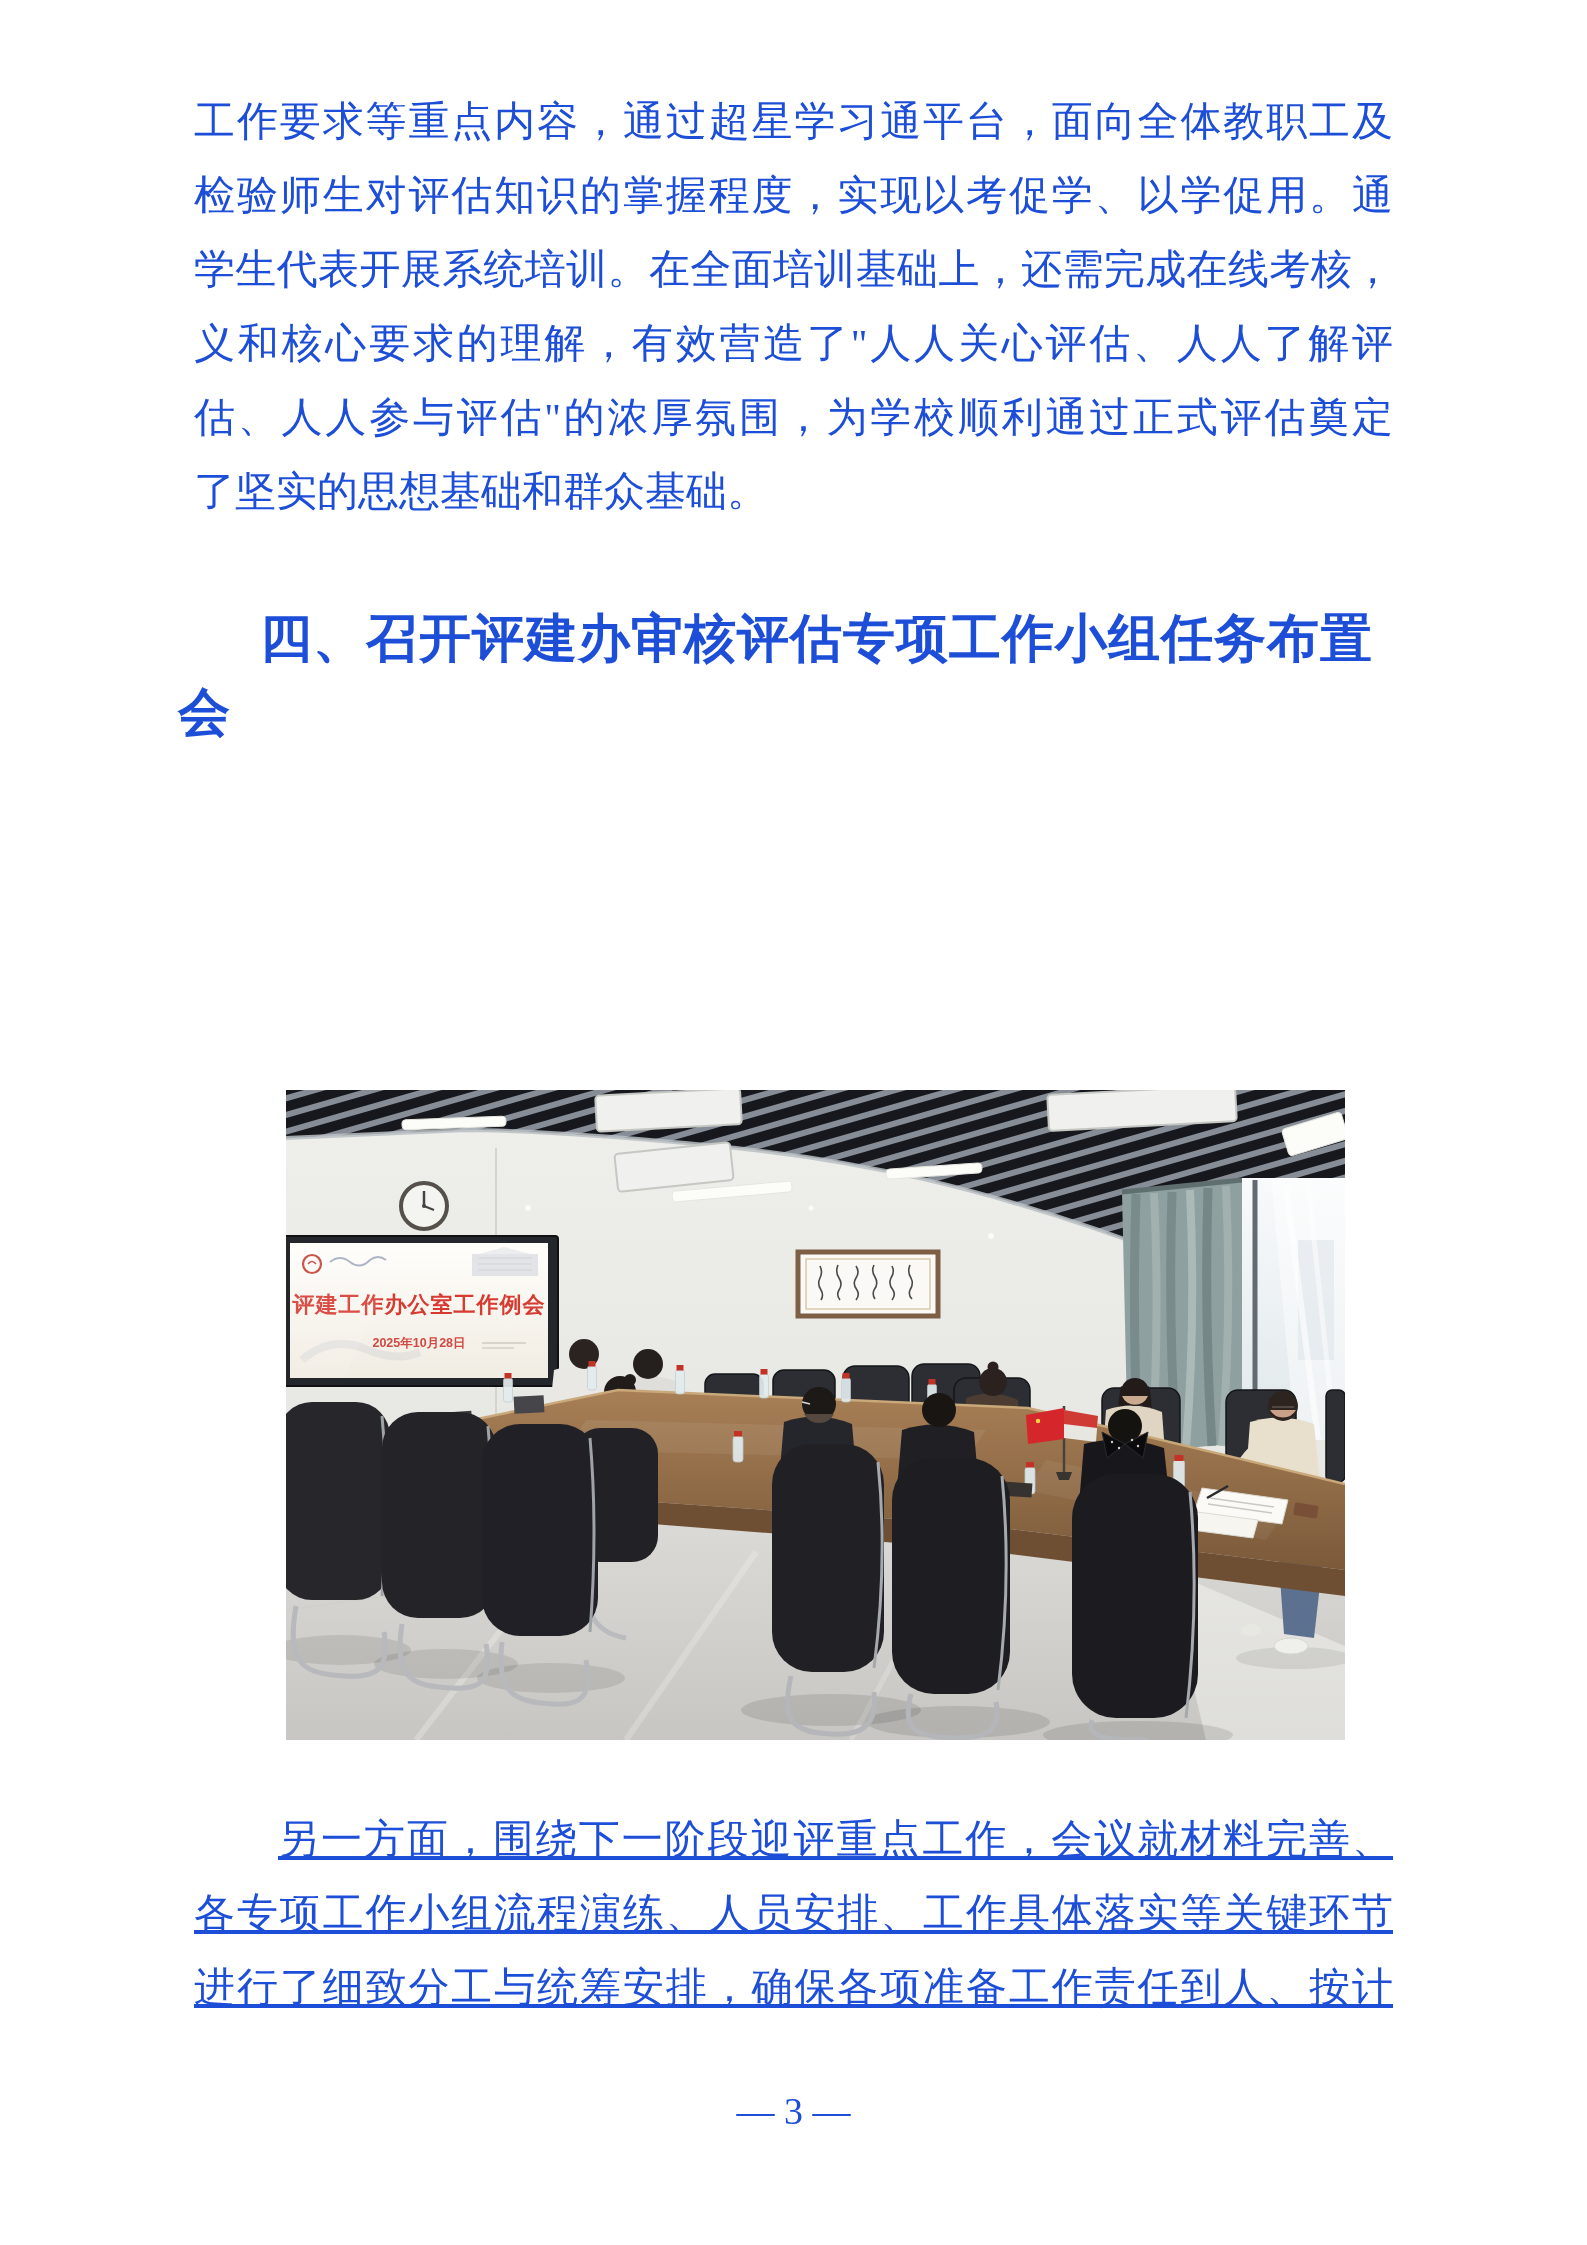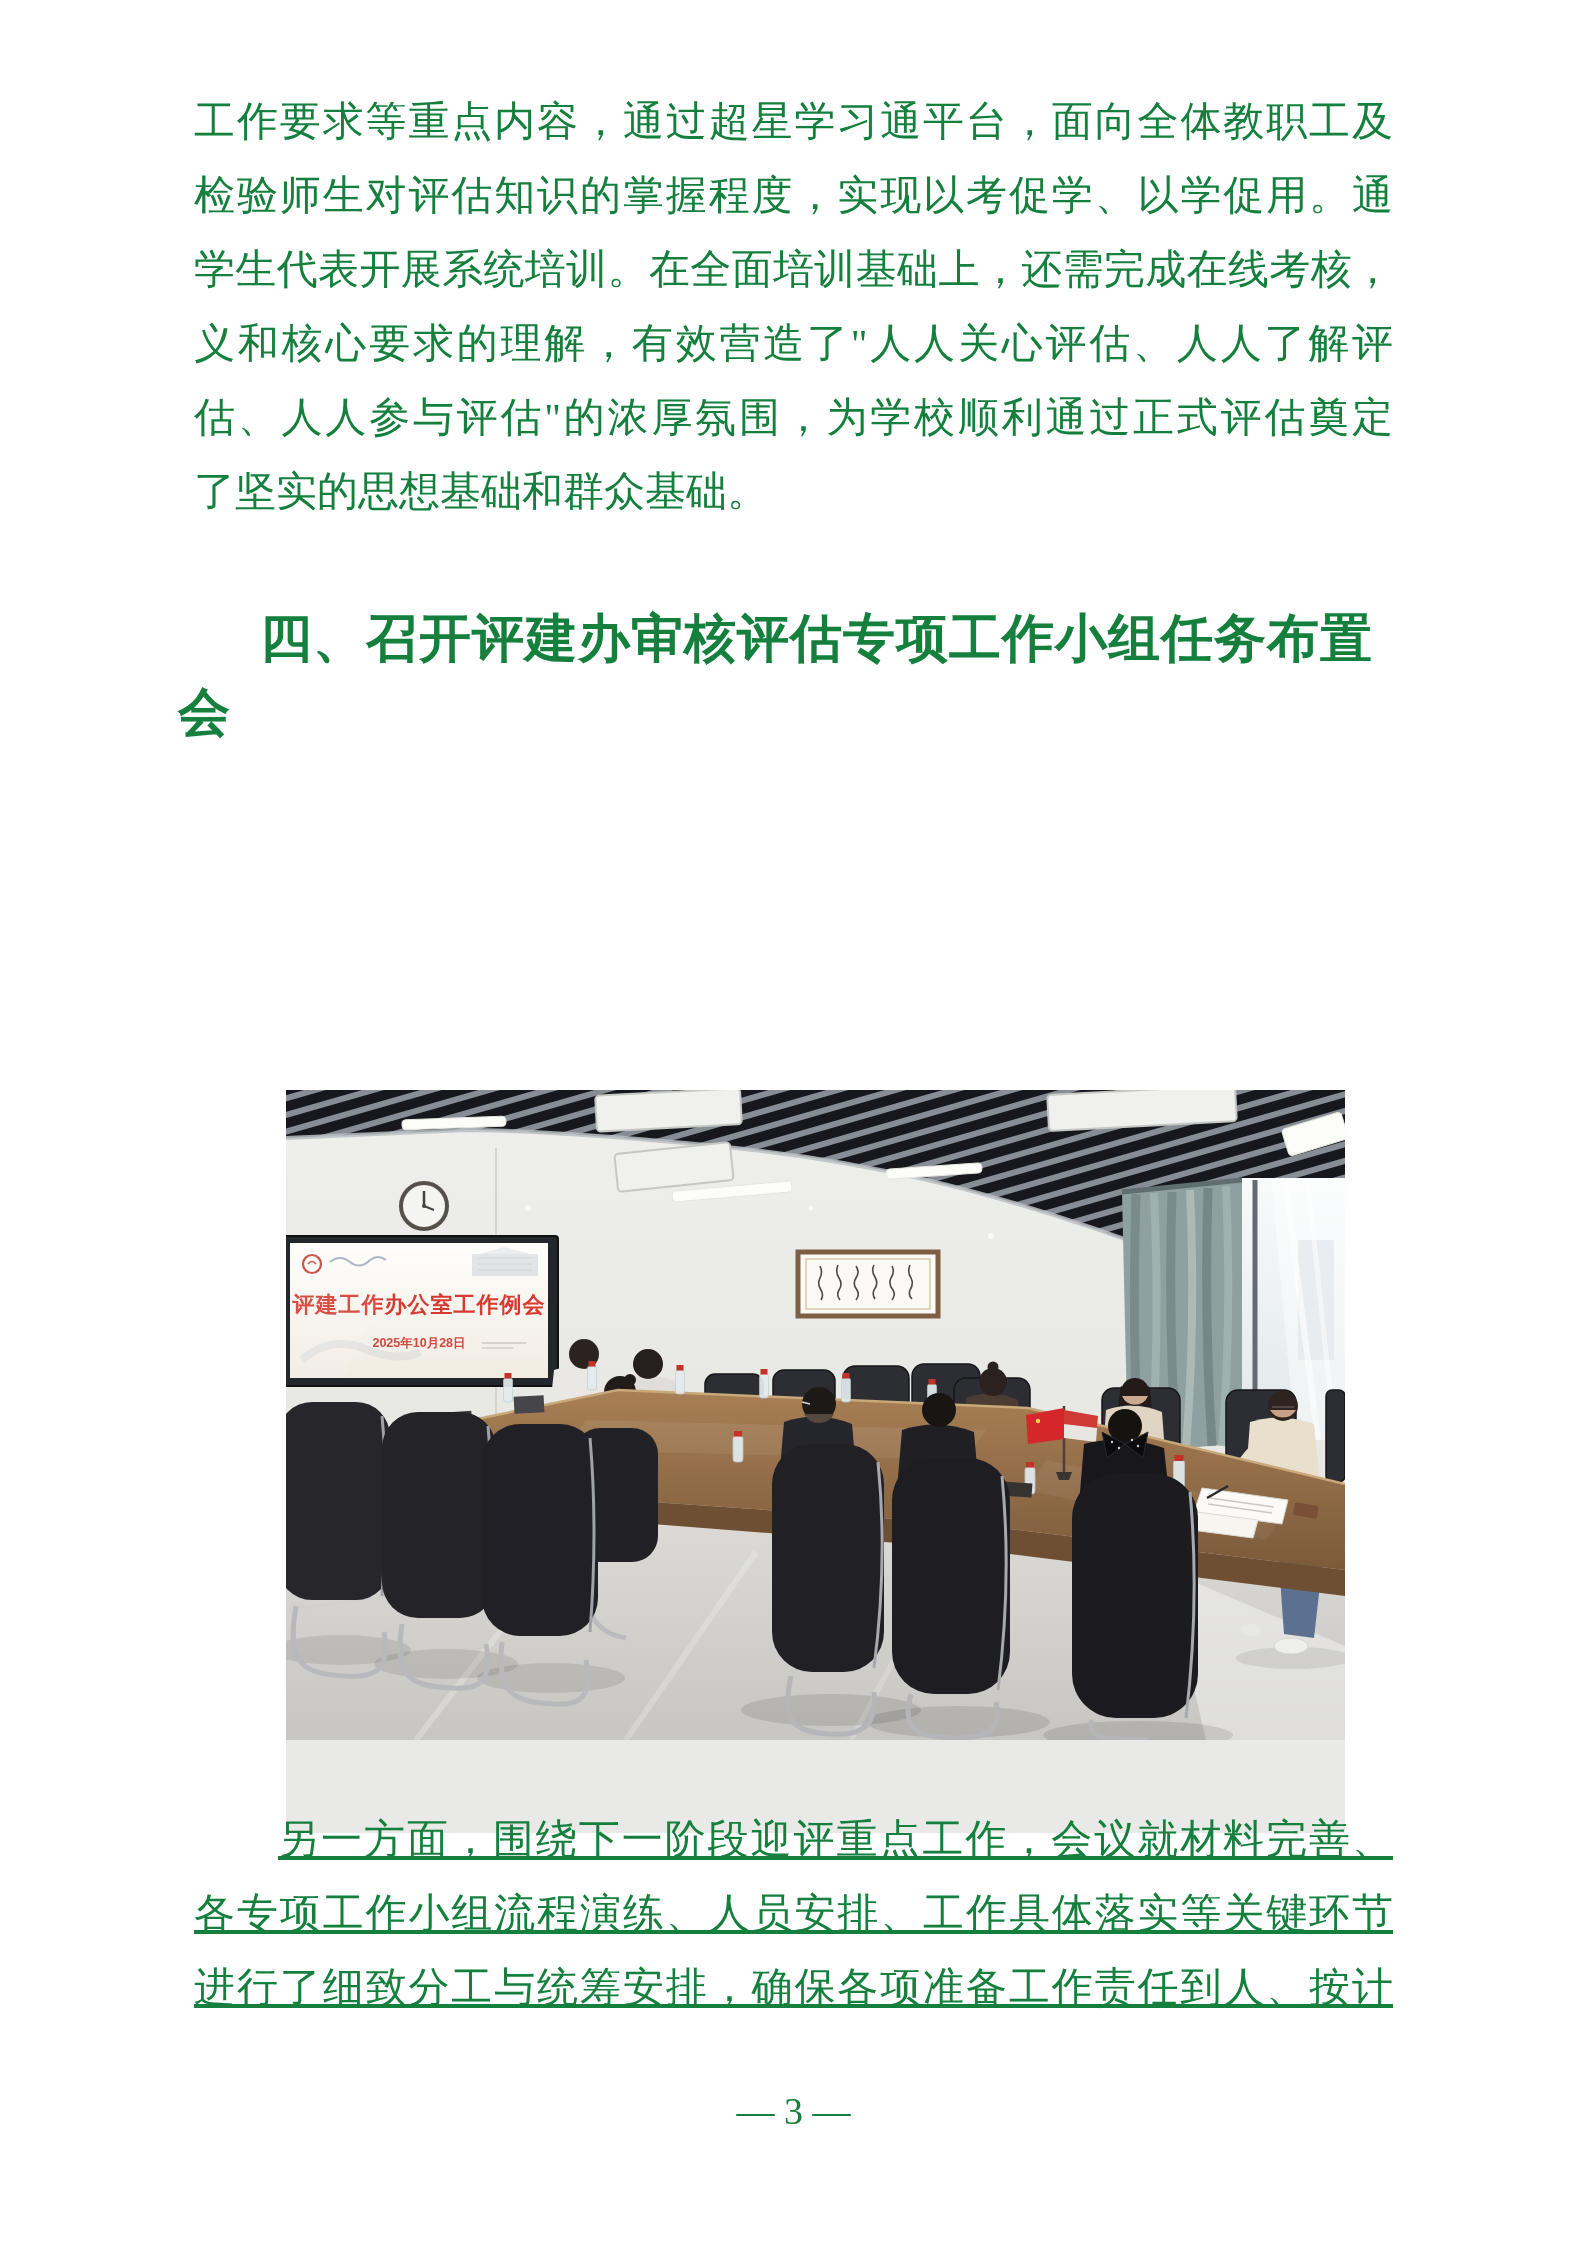--- a/index.html
+++ b/index.html
@@ -3,21 +3,21 @@
 <meta charset="utf-8">
 <style>
   html,body{margin:0;padding:0;background:#9a9a9a;}
   .page{
     position:relative;
     width:1587px;height:2245px;
     background:#ffffff;
     margin:0 auto;
     overflow:hidden;
     font-family:"Liberation Serif","DejaVu Serif",serif;
-    color:#15803d;
+    color:#1d4ed8;
   }
   .stack{position:absolute;left:194px;width:1199px;}
   .line{
     height:74px;line-height:74px;
     font-size:41px;
     text-align:justify;
     text-align-last:justify;
     text-justify:inter-character;
     white-space:nowrap;
     overflow:hidden;
@@ -35,21 +35,21 @@
   }
   #p1{top:84px;}
   #p2{top:676px;}
   #p3{top:1802px;text-decoration:underline;}
   .pageno{
     position:absolute;left:0;top:2086px;width:100%;
     text-align:center;font-size:38px;line-height:50px;
     font-family:"Liberation Serif","DejaVu Serif",serif;
   }
   .photo{
-    position:absolute;left:286px;top:1090px;width:1059px;height:743px;
+    position:absolute;left:286px;top:1090px;width:1059px;height:650px;
     overflow:hidden;background:#e9e9e7;
   }
   .photo svg{display:block;width:1059px;height:650px;}
 </style>
 </head>
 <body>
 
 <div class="page">
 
   <div id="p1" class="stack">

